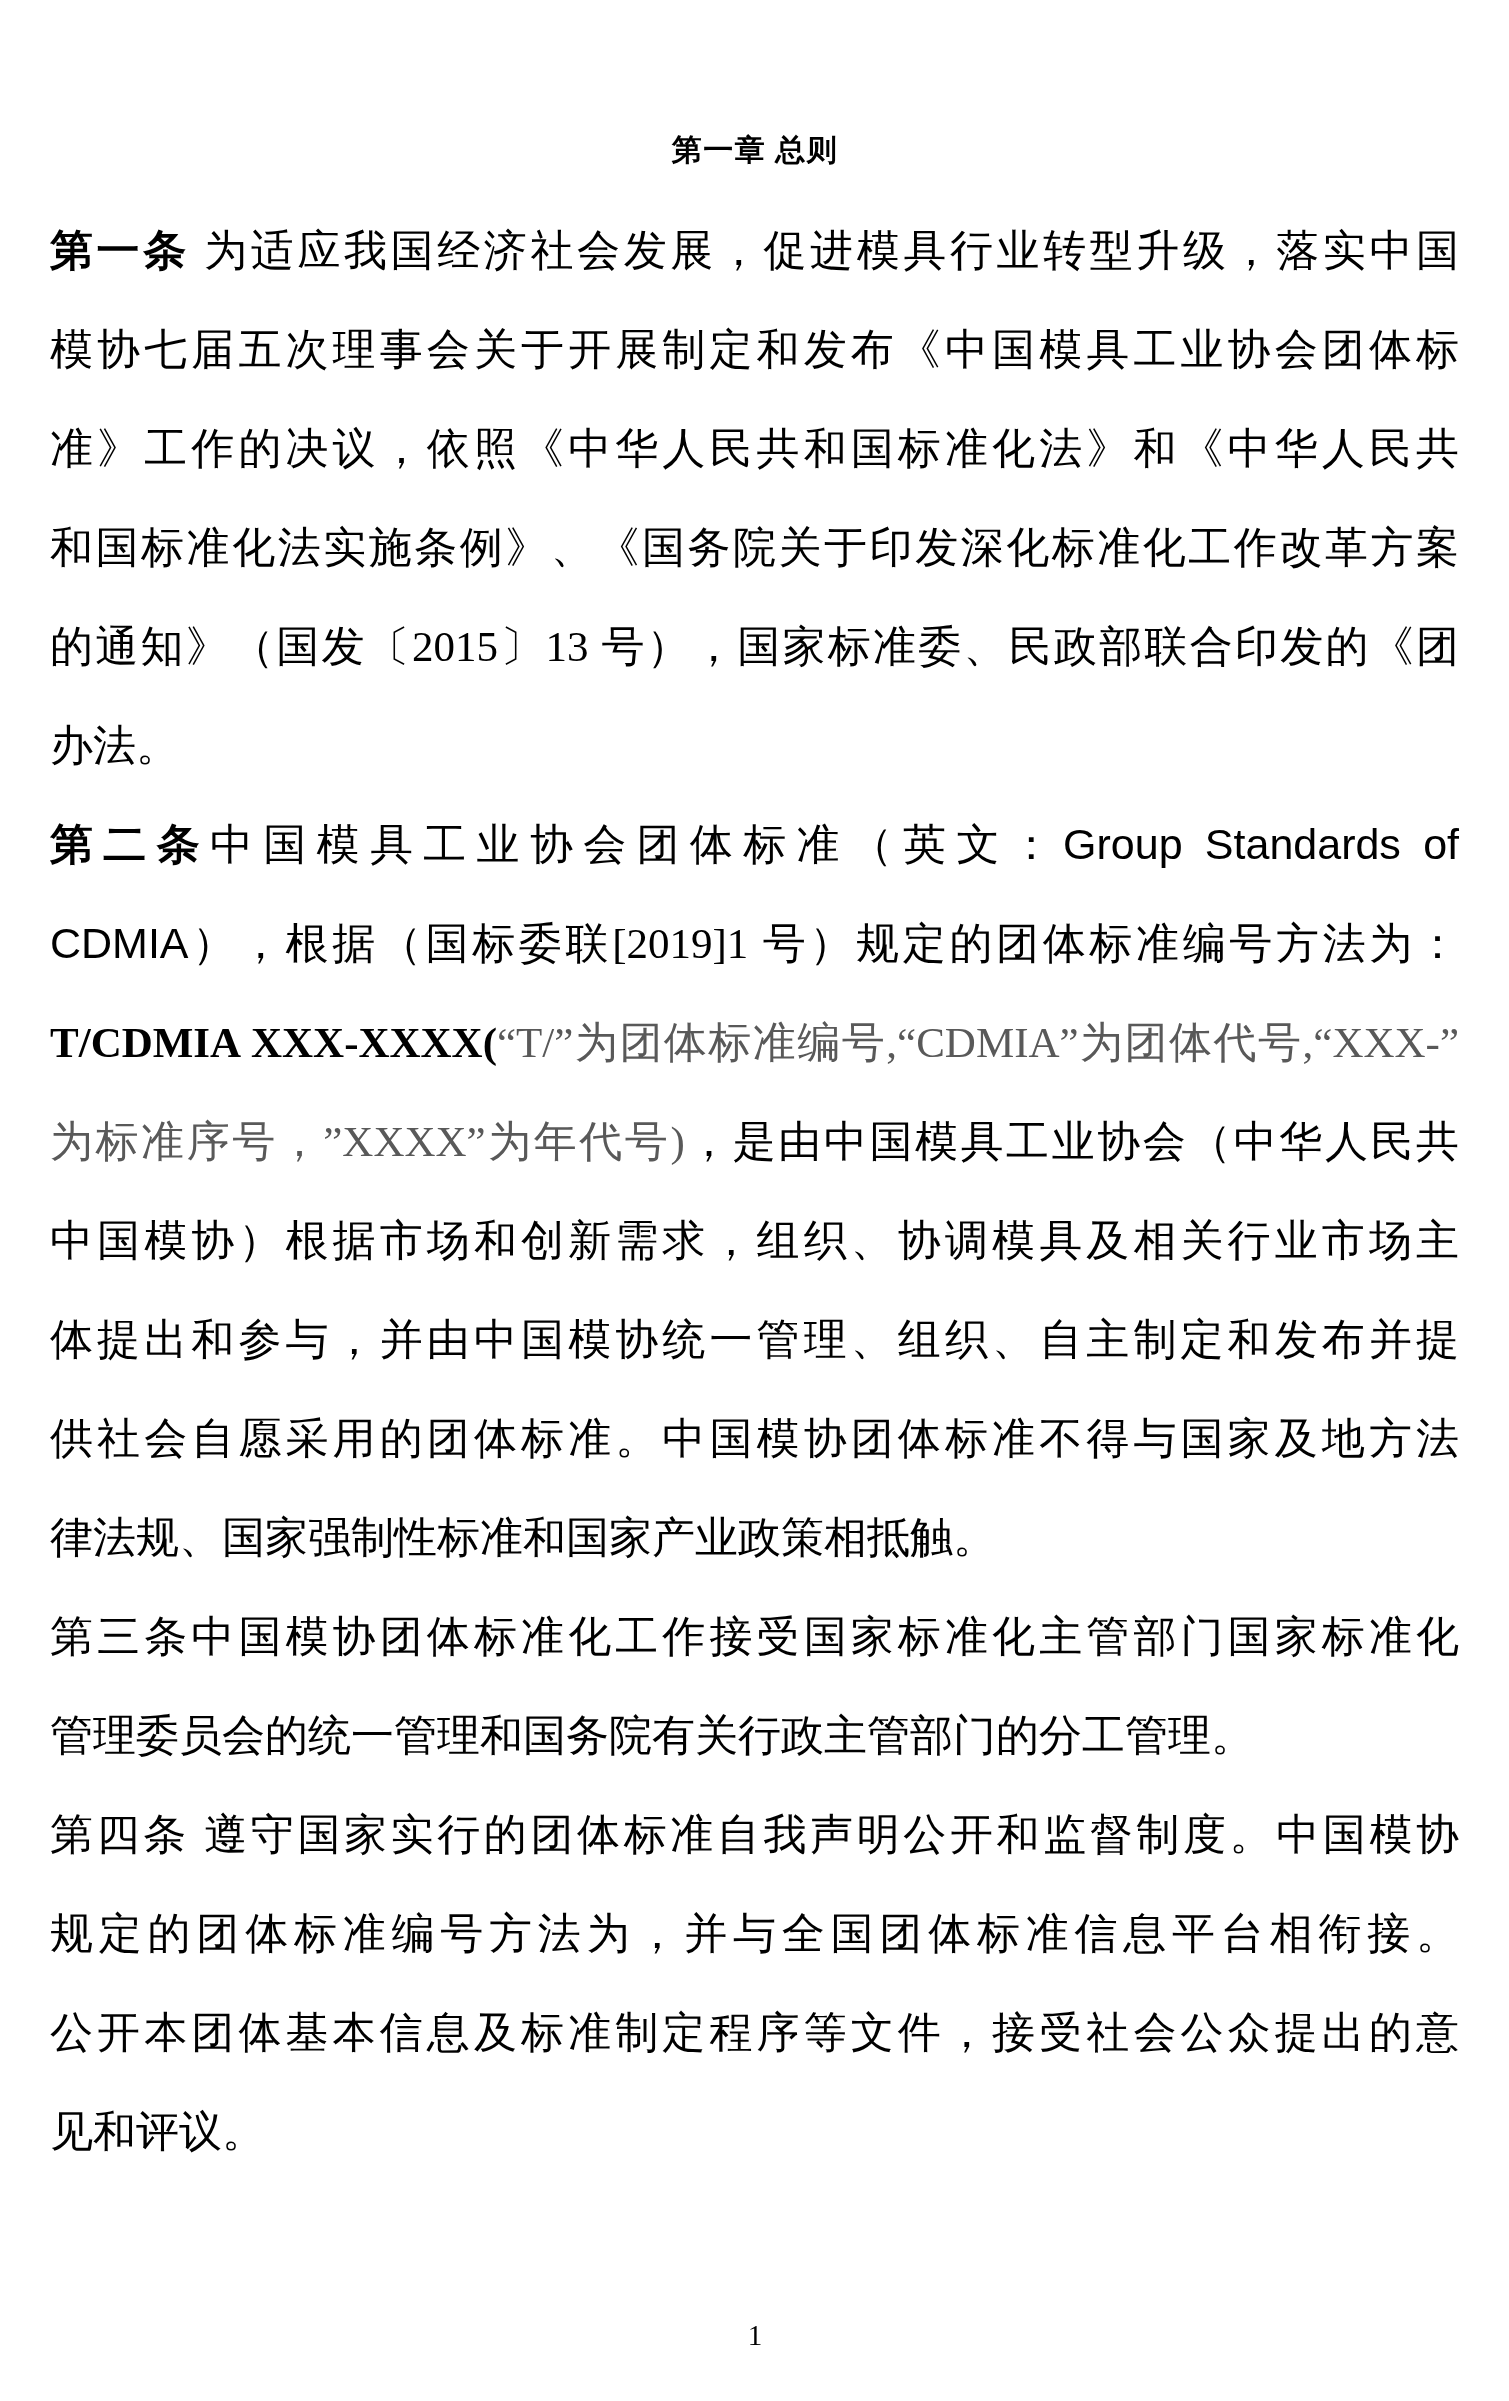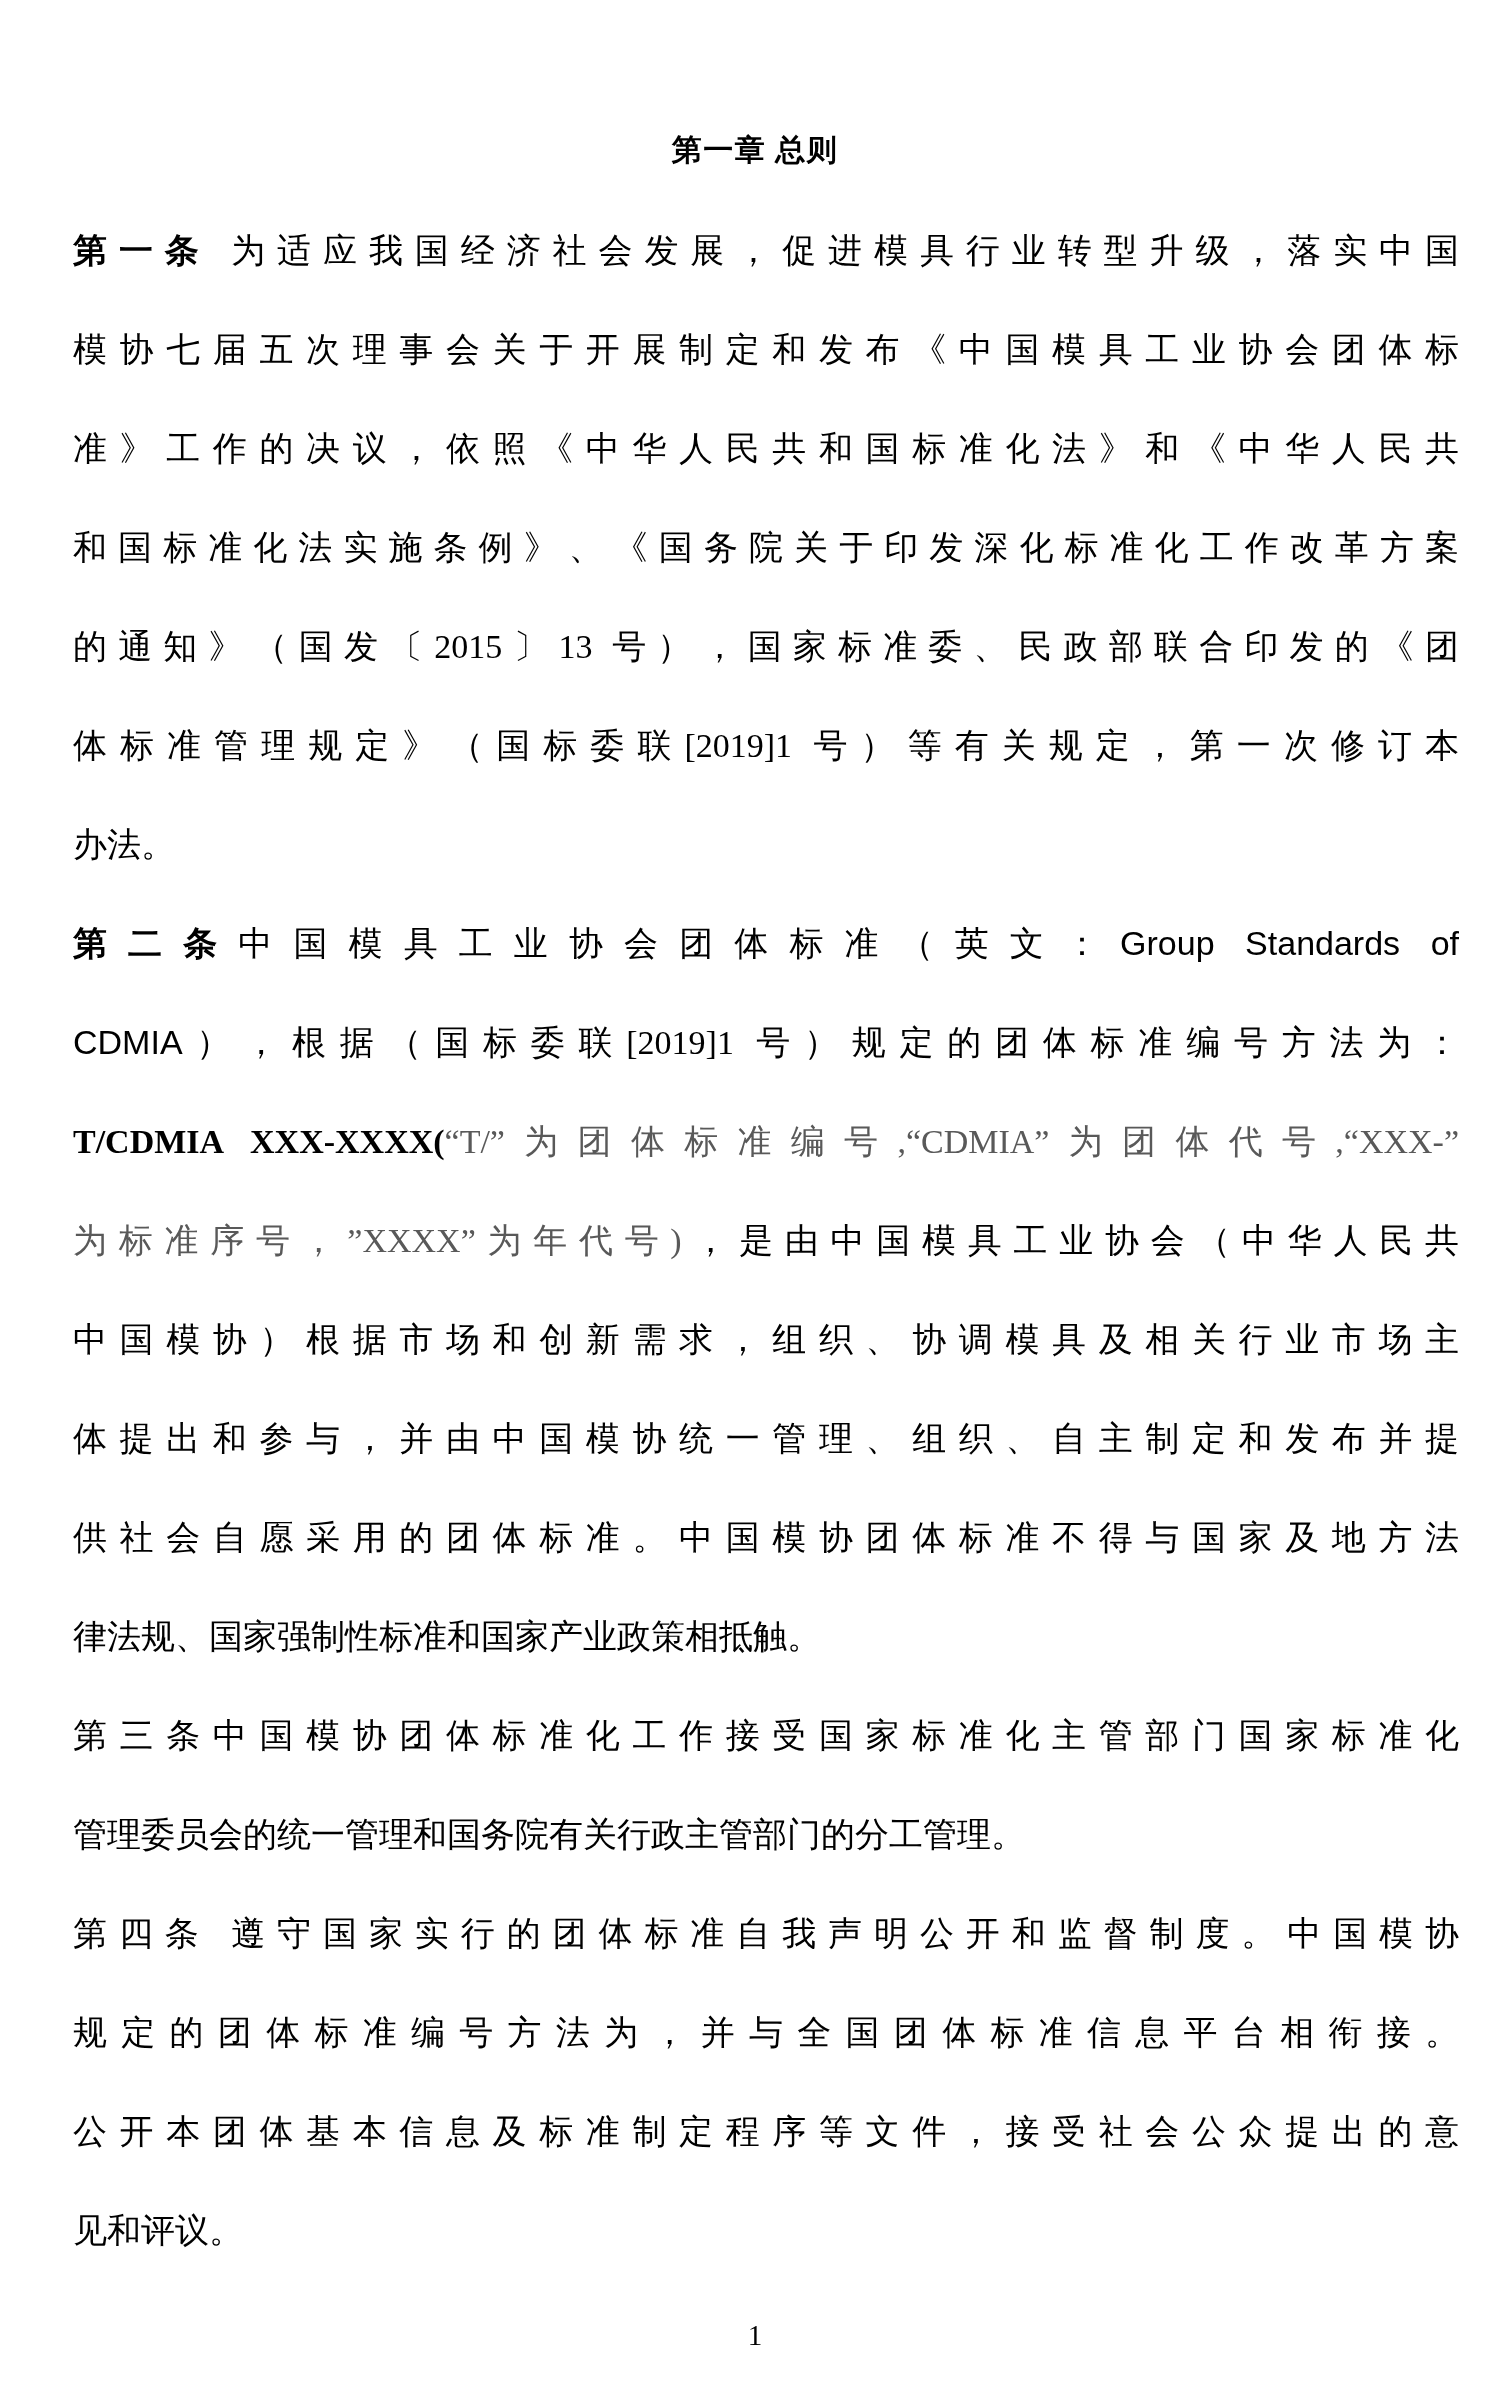--- a/index.html
+++ b/index.html
@@ -14,23 +14,22 @@
   .chapter-title{
     position:absolute;top:115px;left:0;width:100%;
     text-align:center;
     font-size:30px;font-weight:bold;line-height:69px;
     letter-spacing:1.5px;
   }
   .doc-body{
     position:absolute;top:201px;left:50px;width:1409px;
   }
   .line{
-    height:99px;line-height:99px;font-size:34px;
+    height:99px;line-height:99px;font-size:43px;
     white-space:normal;
-    margin-left:23px;
   }
   .fill{text-align:justify;text-align-last:justify;}
   .end{text-align:right;text-align-last:left;}
   .b{font-weight:bold;}
   .muted{color:#595959;}
   .sans{font-family:"Liberation Sans","DejaVu Sans",sans-serif;}
   .page-number{
     position:absolute;top:2317px;left:0;width:100%;
     text-align:center;font-size:29px;line-height:37px;
   }
@@ -40,21 +39,20 @@
 
 <div class="page">
   <div class="chapter-title">第一章 总则</div>
 
   <div class="doc-body">
       <div class="line fill"><span class="b">第一条 </span><span>为适应我国经济社会发展，促进模具行业转型升级，落实中国</span></div>
       <div class="line fill"><span>模协七届五次理事会关于开展制定和发布《中国模具工业协会团体标</span></div>
       <div class="line fill"><span>准》工作的决议，依照《中华人民共和国标准化法》和《中华人民共</span></div>
       <div class="line fill"><span>和国标准化法实施条例》、《国务院关于印发深化标准化工作改革方案</span></div>
       <div class="line fill"><span>的通知》（国发〔2015〕13 号），国家标准委、民政部联合印发的《团</span></div>
-      <div class="line fill"><span>体标准管理规定》（国标委联[2019]1 号）等有关规定，第一次修订本</span></div>
       <div class="line end"><span>办法。</span></div>
       <div class="line fill"><span class="b">第二条</span><span>中国模具工业协会团体标准（英文：</span><span class="sans">Group Standards of</span></div>
       <div class="line fill"><span class="sans">CDMIA</span><span>），根据（国标委联[2019]1 号）规定的团体标准编号方法为：</span></div>
       <div class="line fill"><span class="b">T/CDMIA XXX-XXXX(</span><span class="muted">“T/”为团体标准编号,“CDMIA”为团体代号,“XXX-”</span></div>
       <div class="line fill"><span class="muted">为标准序号，”XXXX”为年代号)</span><span>，是由中国模具工业协会（中华人民共</span></div>
       <div class="line fill"><span>中国模协）根据市场和创新需求，组织、协调模具及相关行业市场主</span></div>
       <div class="line fill"><span>体提出和参与，并由中国模协统一管理、组织、自主制定和发布并提</span></div>
       <div class="line fill"><span>供社会自愿采用的团体标准。中国模协团体标准不得与国家及地方法</span></div>
       <div class="line end"><span>律法规、国家强制性标准和国家产业政策相抵触。</span></div>
       <div class="line fill"><span>第三条中国模协团体标准化工作接受国家标准化主管部门国家标准化</span></div>

